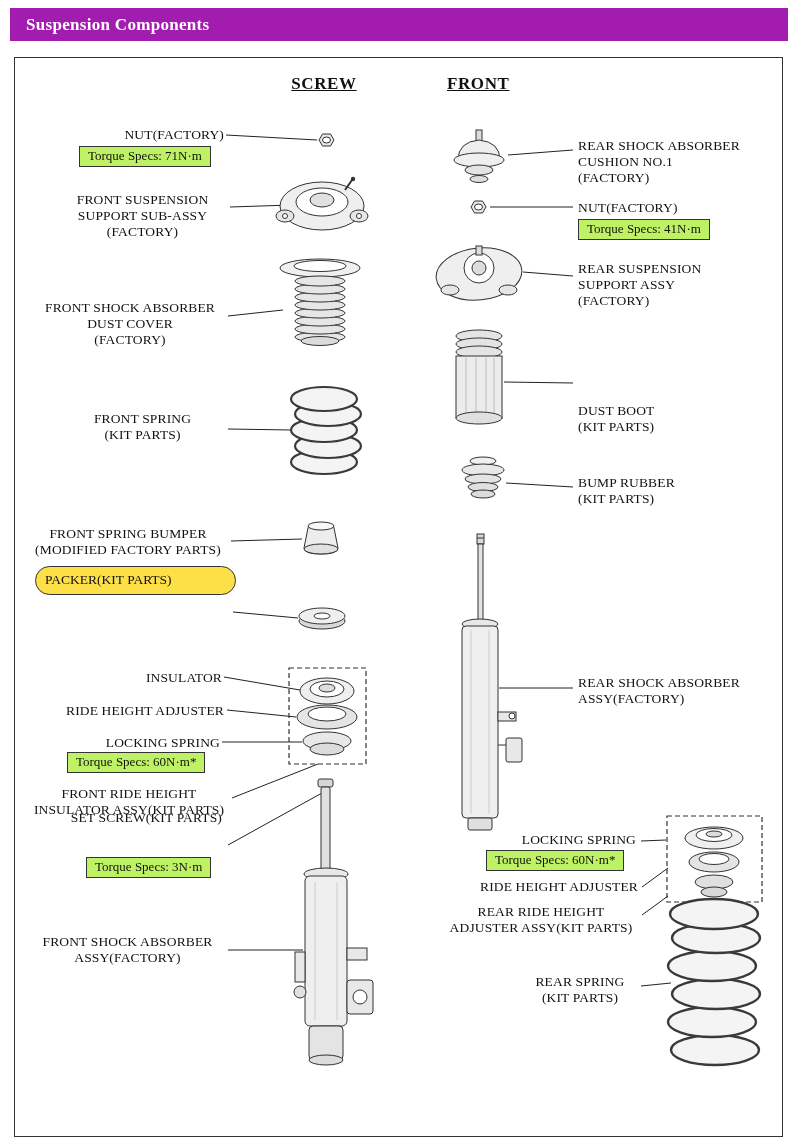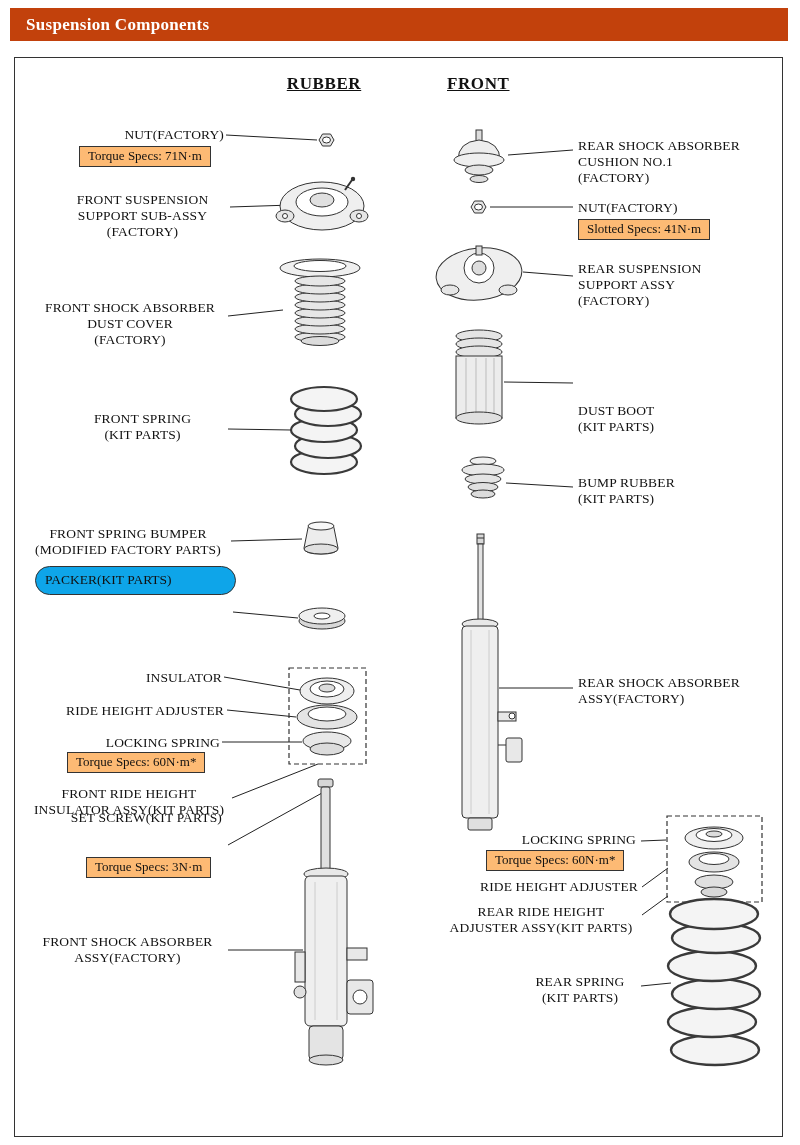--- a/index.html
+++ b/index.html
@@ -2,47 +2,47 @@
 <html><head>
 <meta charset="utf-8">
 <style>
   html,body { margin:0; padding:0; background:#fff; }
   .page {
     position:relative; width:800px; height:1145px; background:#fff;
     font-family:"Liberation Serif", serif; color:#111; overflow:hidden;
   }
   .header-bar {
     position:absolute; left:10px; top:8px; width:778px; height:33px;
-    background:#c2410c; color:#fff; display:flex; align-items:center;
+    background:#a21caf; color:#fff; display:flex; align-items:center;
     padding-left:16px; box-sizing:border-box; font-weight:bold; font-size:17px;
     letter-spacing:0.3px;
   }
   .frame {
     position:absolute; left:14px; top:57px; width:769px; height:1080px;
     border:1.5px solid #333; box-sizing:border-box; background:#fff;
   }
   svg.diagram { position:absolute; left:0; top:0; }
   .col-head {
     position:absolute; font-weight:bold; font-size:17px;
     text-decoration:underline; text-align:center; letter-spacing:0.6px;
   }
   .lbl {
     position:absolute; font-size:13.5px; line-height:1.2;
     white-space:pre-line; letter-spacing:0.15px;
   }
   .center { text-align:center; }
   .right  { text-align:right; }
   .left   { text-align:left; }
   .torque {
-    position:absolute; border:1px solid #333; background:#fdba74;
+    position:absolute; border:1px solid #333; background:#bef264;
     font-size:13px; padding:1px 8px 2px 8px; white-space:nowrap;
   }
   .packer-box {
     position:absolute; border:1px solid #333; border-radius:18px;
-    background:#0ea5e9; padding:5px 12px 6px 9px; width:178px; box-sizing:content-box;
+    background:#fde047; padding:5px 12px 6px 9px; width:178px; box-sizing:content-box;
   }
   .packer-title { font-size:13.5px; }
   .packer-note  { font-size:12.5px; line-height:1.3; white-space:pre-line; margin-top:2px; }
   .footnote {
     position:absolute; font-size:13px; line-height:1.35; white-space:pre-wrap;
   }
 </style>
 </head>
 <body>
 
@@ -230,21 +230,21 @@
     <g stroke="#3a3a3a" stroke-width="2.4">
       <ellipse cx="715" cy="1050" rx="44" ry="15" fill="#f4f4f4"></ellipse>
       <ellipse cx="712" cy="1022" rx="44" ry="15" fill="#f4f4f4"></ellipse>
       <ellipse cx="716" cy="994" rx="44" ry="15" fill="#f4f4f4"></ellipse>
       <ellipse cx="712" cy="966" rx="44" ry="15" fill="#f4f4f4"></ellipse>
       <ellipse cx="716" cy="938" rx="44" ry="15" fill="#f4f4f4"></ellipse>
       <ellipse cx="714" cy="914" rx="44" ry="15" fill="#f4f4f4"></ellipse>
     </g>
   </svg>
 
-  <div class="col-head" style="left:283px; top:74px; width:82px;">RUBBER</div>
+  <div class="col-head" style="left:283px; top:74px; width:82px;">SCREW</div>
   <div class="col-head" style="left:447px; top:74px; width:62px;">FRONT</div>
 
   <div class="lbl right" style="left:60px; top:127px; width:164px;">NUT(FACTORY)</div>
   <div class="torque" style="left:79px; top:146px;">Torque Specs: 71N·m</div>
 
   <div class="lbl center" style="left:60px; top:192px; width:165px;">FRONT SUSPENSION
 SUPPORT SUB-ASSY
 (FACTORY)</div>
 
   <div class="lbl center" style="left:35px; top:300px; width:190px;">FRONT SHOCK ABSORBER
@@ -275,21 +275,21 @@
   <div class="torque" style="left:86px; top:857px;">Torque Specs: 3N·m</div>
 
   <div class="lbl center" style="left:30px; top:934px; width:195px;">FRONT SHOCK ABSORBER
 ASSY(FACTORY)</div>
 
   <div class="lbl left" style="left:578px; top:138px; width:195px;">REAR SHOCK ABSORBER
 CUSHION NO.1
 (FACTORY)</div>
 
   <div class="lbl left" style="left:578px; top:200px; width:150px;">NUT(FACTORY)</div>
-  <div class="torque" style="left:578px; top:219px;">Slotted Specs: 41N·m</div>
+  <div class="torque" style="left:578px; top:219px;">Torque Specs: 41N·m</div>
 
   <div class="lbl left" style="left:578px; top:261px; width:175px;">REAR SUSPENSION
 SUPPORT ASSY
 (FACTORY)</div>
 
   <div class="lbl left" style="left:578px; top:371px; width:150px;margin-top:32px;">DUST BOOT
 (KIT PARTS)</div>
 
   <div class="lbl left" style="left:578px; top:475px; width:150px;">BUMP RUBBER
 (KIT PARTS)</div>

